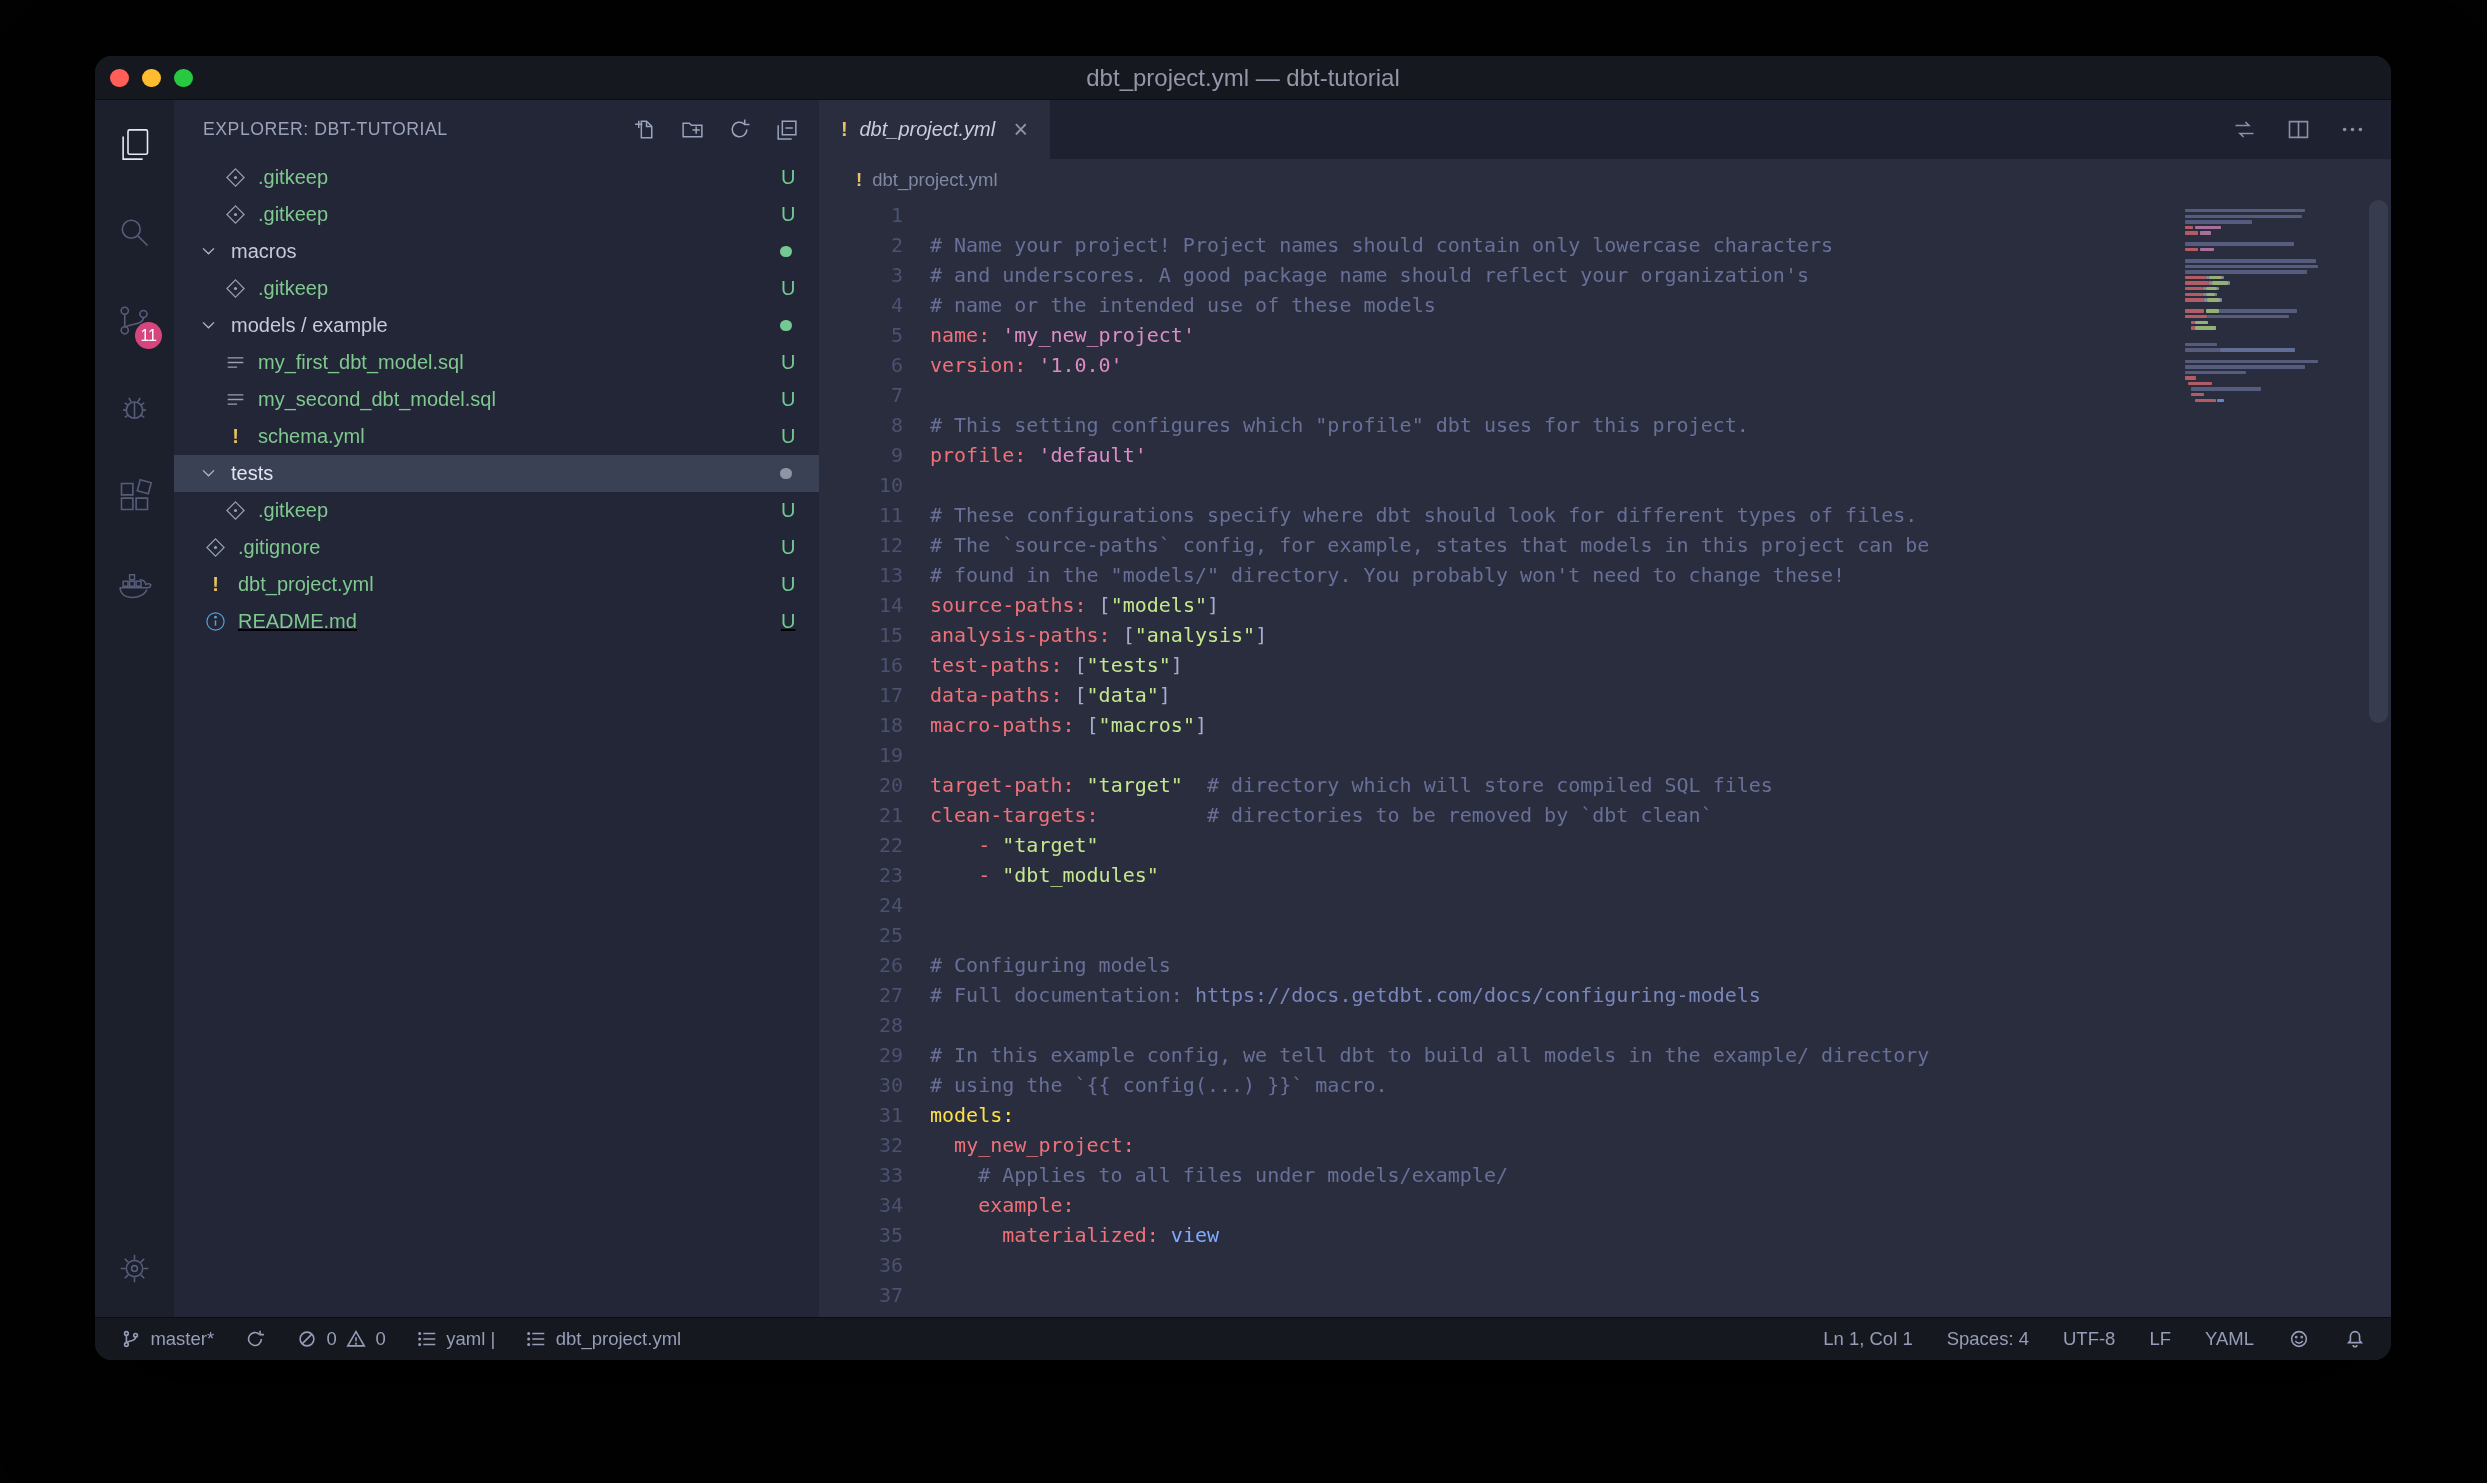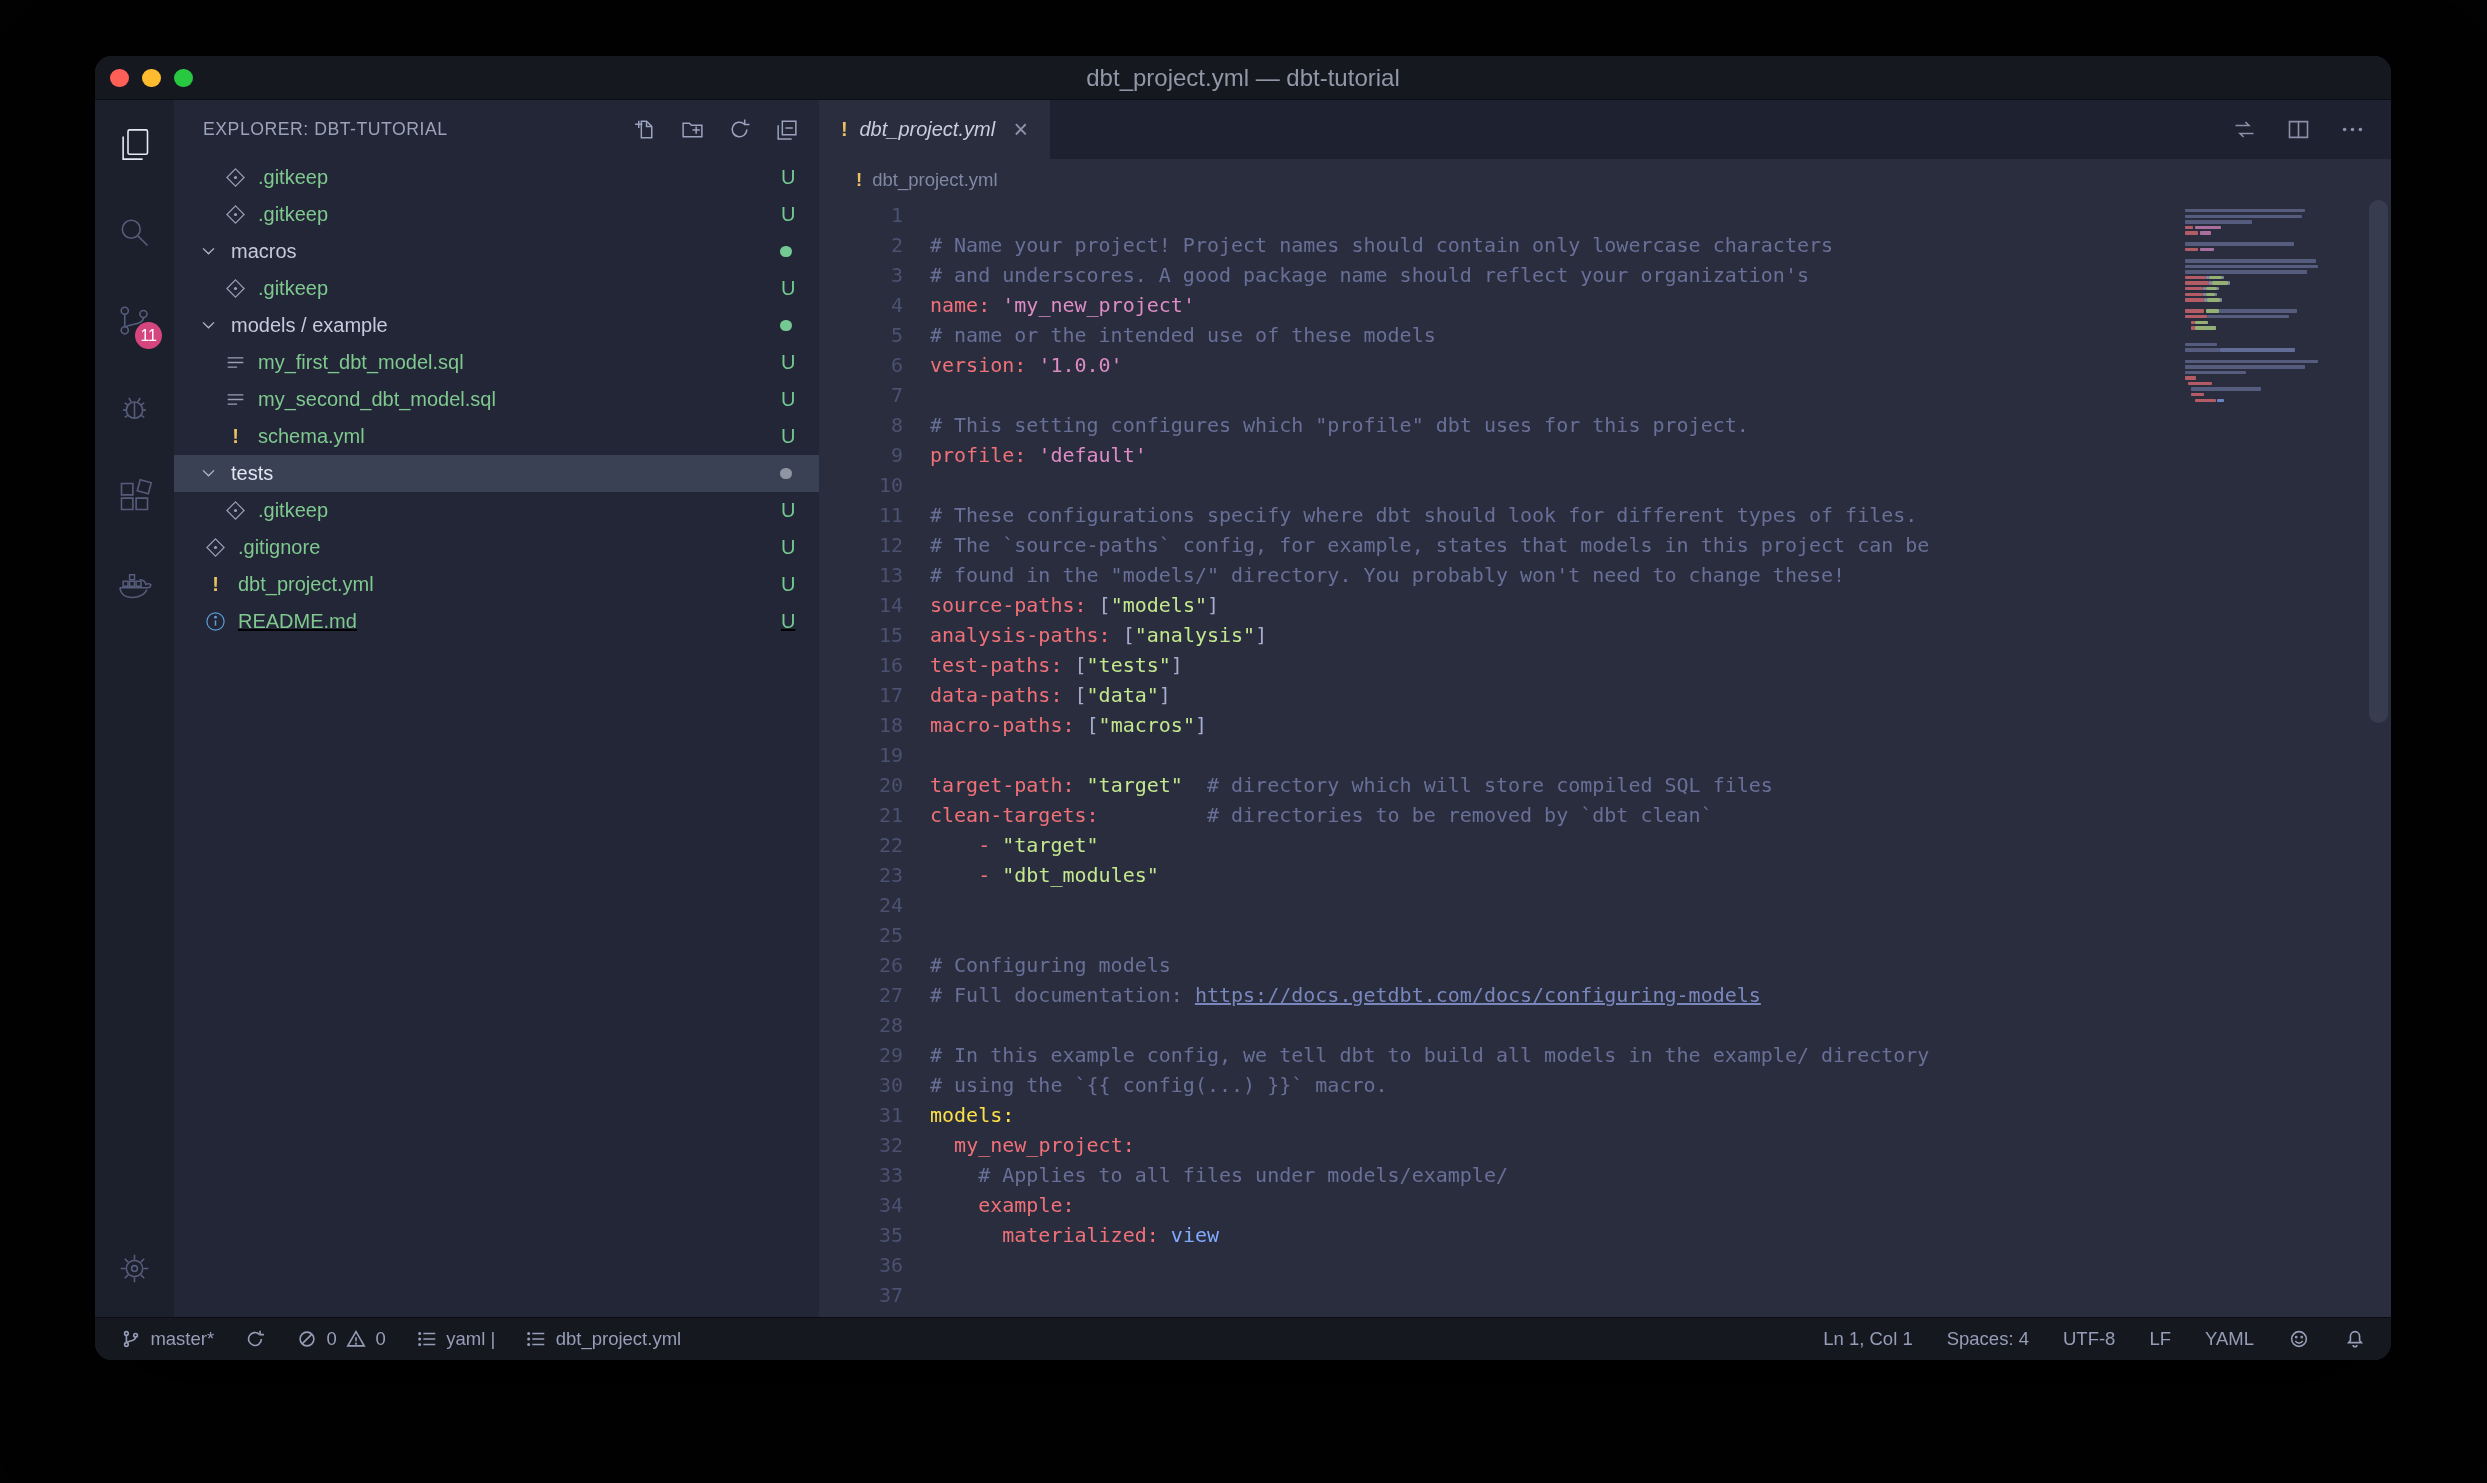--- a/index.html
+++ b/index.html
@@ -344,22 +344,22 @@
               <div class="cl">33</div>
               <div class="cl">34</div>
               <div class="cl">35</div>
               <div class="cl">36</div>
               <div class="cl">37</div>
             </div>
           <div id="code-lines">
               <div class="cl"></div>
               <div class="cl"><span style="color: rgb(105, 112, 152);"># Name your project! Project names should contain only lowercase characters</span></div>
               <div class="cl"><span style="color: rgb(105, 112, 152);"># and underscores. A good package name should reflect your organization's</span></div>
+              <div class="cl"><span style="color: rgb(105, 112, 152);"># name or the intended use of these models</span></div>
               <div class="cl"><span style="color: rgb(240, 113, 120);">name:</span><span style="color: rgb(166, 172, 205);"> </span><span style="color: rgb(222, 140, 197);">'my_new_project'</span></div>
-              <div class="cl"><span style="color: rgb(105, 112, 152);"># name or the intended use of these models</span></div>
               <div class="cl"><span style="color: rgb(240, 113, 120);">version:</span><span style="color: rgb(166, 172, 205);"> </span><span style="color: rgb(222, 140, 197);">'1.0.0'</span></div>
               <div class="cl"></div>
               <div class="cl"><span style="color: rgb(105, 112, 152); text-align: center;"># This setting configures which "profile" dbt uses for this project.</span></div>
               <div class="cl"><span style="color: rgb(240, 113, 120);">profile:</span><span style="color: rgb(166, 172, 205);"> </span><span style="color: rgb(222, 140, 197);">'default'</span></div>
               <div class="cl"></div>
               <div class="cl"><span style="color: rgb(105, 112, 152);"># These configurations specify where dbt should look for different types of files.</span></div>
               <div class="cl"><span style="color: rgb(105, 112, 152);"># The `source-paths` config, for example, states that models in this project can be</span></div>
               <div class="cl"><span style="color: rgb(105, 112, 152);"># found in the "models/" directory. You probably won't need to change these!</span></div>
               <div class="cl"><span style="color: rgb(240, 113, 120);">source-paths:</span><span style="color: rgb(166, 172, 205);"> [</span><span style="color: rgb(195, 232, 141);">"models"</span><span style="color: rgb(166, 172, 205);">]</span></div>
               <div class="cl"><span style="color: rgb(240, 113, 120);">analysis-paths:</span><span style="color: rgb(166, 172, 205);"> [</span><span style="color: rgb(195, 232, 141);">"analysis"</span><span style="color: rgb(166, 172, 205);">]</span></div>
@@ -367,21 +367,21 @@
               <div class="cl"><span style="color: rgb(240, 113, 120);">data-paths:</span><span style="color: rgb(166, 172, 205);"> [</span><span style="color: rgb(195, 232, 141);">"data"</span><span style="color: rgb(166, 172, 205);">]</span></div>
               <div class="cl"><span style="color: rgb(240, 113, 120);">macro-paths:</span><span style="color: rgb(166, 172, 205);"> [</span><span style="color: rgb(195, 232, 141);">"macros"</span><span style="color: rgb(166, 172, 205);">]</span></div>
               <div class="cl"></div>
               <div class="cl"><span style="color: rgb(240, 113, 120);">target-path:</span><span style="color: rgb(166, 172, 205);"> </span><span style="color: rgb(195, 232, 141);">"target"</span><span style="color: rgb(105, 112, 152);">  # directory which will store compiled SQL files</span></div>
               <div class="cl"><span style="color: rgb(240, 113, 120);">clean-targets:</span><span style="color: rgb(105, 112, 152);">         # directories to be removed by `dbt clean`</span></div>
               <div class="cl"><span style="color: rgb(166, 172, 205);">    </span><span style="color: rgb(240, 113, 120);">- </span><span style="color: rgb(195, 232, 141);">"target"</span></div>
               <div class="cl"><span style="color: rgb(166, 172, 205);">    </span><span style="color: rgb(240, 113, 120);">- </span><span style="color: rgb(195, 232, 141);">"dbt_modules"</span></div>
               <div class="cl"></div>
               <div class="cl"></div>
               <div class="cl"><span style="color: rgb(105, 112, 152);"># Configuring models</span></div>
-              <div class="cl"><span style="color: rgb(105, 112, 152);"># Full documentation: </span><span style="color: rgb(121, 135, 189); text-decoration: underline;">https://docs.getdbt.com/docs/configuring-models</span></div>
+              <div class="cl"><span style="color: rgb(105, 112, 152);"># Full documentation: </span><span style="color: rgb(121, 135, 189); ">https://docs.getdbt.com/docs/configuring-models</span></div>
               <div class="cl"></div>
               <div class="cl"><span style="color: rgb(105, 112, 152);"># In this example config, we tell dbt to build all models in the example/ directory</span></div>
               <div class="cl"><span style="color: rgb(105, 112, 152);"># using the `{{ config(...) }}` macro.</span></div>
               <div class="cl"><span style="color: #fde047;">models:</span></div>
               <div class="cl"><span style="color: rgb(166, 172, 205);">  </span><span style="color: rgb(240, 113, 120);">my_new_project:</span></div>
               <div class="cl"><span style="color: rgb(166, 172, 205);">    </span><span style="color: rgb(105, 112, 152);"># Applies to all files under models/example/</span></div>
               <div class="cl"><span style="color: rgb(166, 172, 205);">    </span><span style="color: rgb(240, 113, 120);">example:</span></div>
               <div class="cl"><span style="color: rgb(166, 172, 205);">      </span><span style="color: rgb(240, 113, 120);">materialized:</span><span style="color: rgb(166, 172, 205);"> </span><span style="color: rgb(130, 170, 255);">view</span></div>
               <div class="cl"></div>
             </div>

